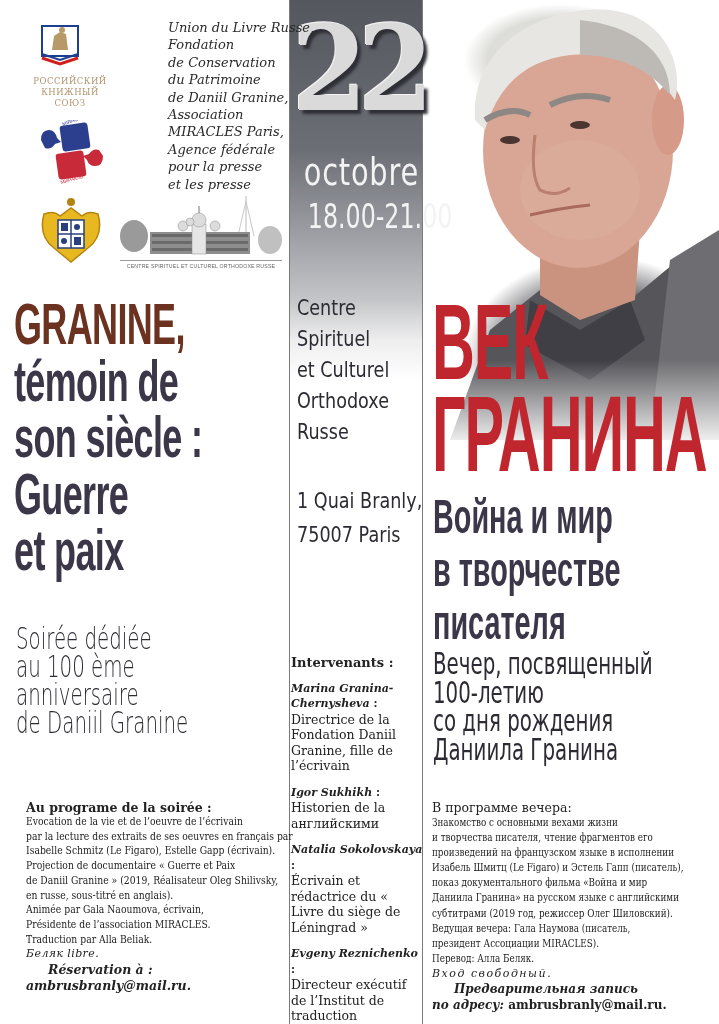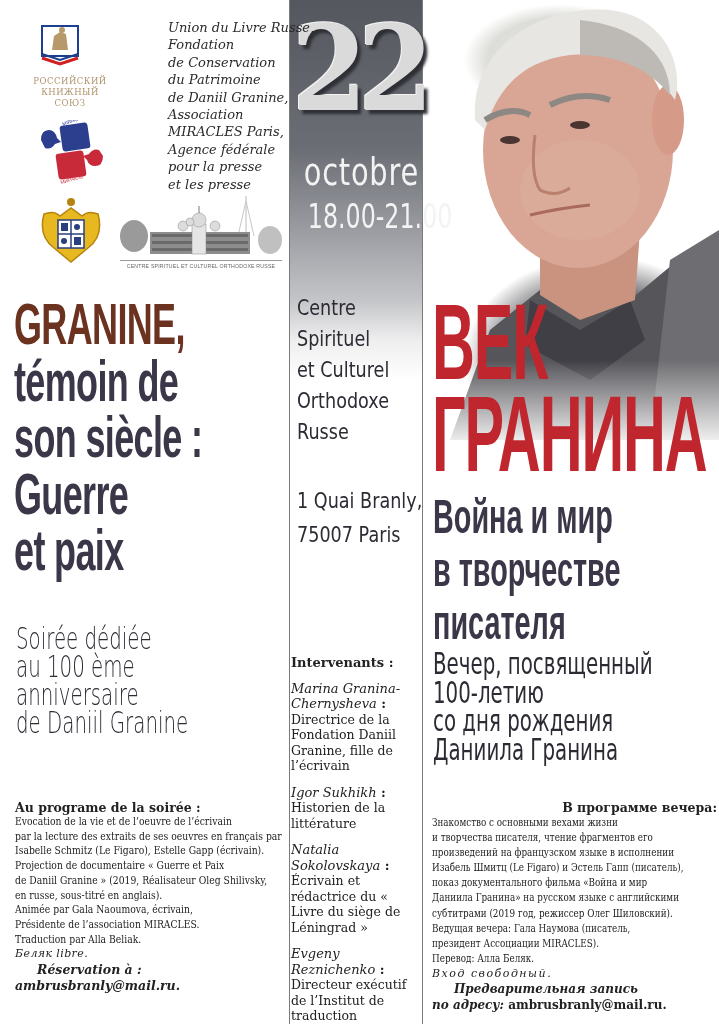--- a/index.html
+++ b/index.html
@@ -39,21 +39,21 @@
     position: absolute; left: 297px; top: 484px; width: 130px;
     font-family: "DejaVu Sans", sans-serif; font-size: 22px; line-height: 34px;
     color: #2c2a33; transform: scaleX(0.8); transform-origin: left top;
   }
   .speakers {
     position: absolute; left: 291px; top: 655px; width: 132px;
     font-family: "DejaVu Serif", serif; font-size: 12.5px; line-height: 15.5px; color: #222;
   }
   .speakers .head { font-weight: bold; font-size: 13px; margin-bottom: 10px; }
   .speaker { margin-bottom: 11px; }
-  .speaker .name { font-weight: normal; font-style: italic; font-size: 13px; }
+  .speaker .name { font-weight: bold; font-style: italic; font-size: 11px; }
   .speaker .name b { font-style: normal; }
 
   
   .logo-book { position: absolute; left: 40px; top: 20px; width: 40px; height: 52px; }
   .logo-union-text {
     position: absolute; left: 30px; top: 76px; width: 80px; text-align: center;
     font-family: "DejaVu Serif", serif; font-size: 8.5px; line-height: 11px; color: #b09570; letter-spacing: 0.5px;
   }
   .logo-miracles { position: absolute; left: 33px; top: 120px; width: 78px; height: 66px; }
   .logo-crest { position: absolute; left: 36px; top: 196px; width: 70px; height: 70px; }
@@ -76,21 +76,21 @@
   }
   .fr-title span { display: block; white-space: nowrap; }
   .fr-title .accent { color: #6b3220; }
   .fr-sub {
     position: absolute; left: 16px; top: 625px;
     font-family: "DejaVu Sans", sans-serif; font-weight: 300; font-size: 30px; line-height: 28px;
     color: #2d2a33; transform: scaleX(0.66); transform-origin: left top; font-stretch: condensed;
   }
   .fr-sub span { display: block; white-space: nowrap; }
   .fr-prog {
-    position: absolute; left: 15px; top: 800px; width: 270px;
+    position: absolute; left: 26px; top: 800px; width: 270px;
     font-family: "DejaVu Serif", serif; font-size: 11px; line-height: 14.7px; color: #222;
   }
   .fr-prog .head { font-weight: bold; font-size: 12.5px; line-height: 15px; }
   .fr-prog span.l { display: block; white-space: nowrap; transform: scaleX(0.84); transform-origin: left; }
   .fr-prog .free { font-style: italic; letter-spacing: 0.4px; }
   .fr-prog .resv { font-weight: bold; font-style: italic; font-size: 12.5px; line-height: 16px; }
   .fr-prog .resv.ind { padding-left: 22px; }
 
   
   .photo {
@@ -122,21 +122,21 @@
   .ru-sub {
     position: absolute; left: 433px; top: 650px;
     font-family: "DejaVu Sans", sans-serif; font-size: 30px; line-height: 28.5px;
     color: #2d2a33; transform: scaleX(0.66); transform-origin: left top;
   }
   .ru-sub span { display: block; white-space: nowrap; }
   .ru-prog {
     position: absolute; left: 432px; top: 800px; width: 285px;
     font-family: "DejaVu Serif", serif; font-size: 11px; line-height: 15.1px; color: #222;
   }
-  .ru-prog .head { font-weight: bold; font-size: 12.5px; line-height: 15px; text-align: right; }
+  .ru-prog .head { font-weight: normal; font-size: 12.5px; line-height: 15px; }
   .ru-prog span.l { display: block; white-space: nowrap; transform: scaleX(0.8); transform-origin: left; }
   .ru-prog .free { font-style: italic; letter-spacing: 1.5px; }
   .ru-prog .resv { font-weight: bold; font-style: italic; font-size: 12px; line-height: 16px; }
   .ru-prog .resv.ind { padding-left: 22px; }
   .ru-prog .resv b { font-style: normal; }
 </style>
 </head>
 <body>
 
 <div class="photo">
@@ -188,21 +188,21 @@
 </div>
 
 <div class="speakers">
   <div class="head">Intervenants :</div>
   <div class="speaker">
     <div class="name"><span>Marina Granina-Chernysheva</span><b> :</b></div>
     <div>Directrice de la Fondation Daniil Granine, fille de l’écrivain</div>
   </div>
   <div class="speaker">
     <div class="name"><span>Igor Sukhikh</span><b> :</b></div>
-    <div>Historien de la littérature</div>
+    <div>Historien de la английскими</div>
   </div>
   <div class="speaker">
     <div class="name"><span>Natalia Sokolovskaya</span><b> :</b></div>
     <div>Écrivain et rédactrice du « Livre du siège de Léningrad »</div>
   </div>
   <div class="speaker">
     <div class="name"><span>Evgeny Reznichenko</span><b> :</b></div>
     <div>Directeur exécutif de l’Institut de traduction</div>
   </div>
 </div>

